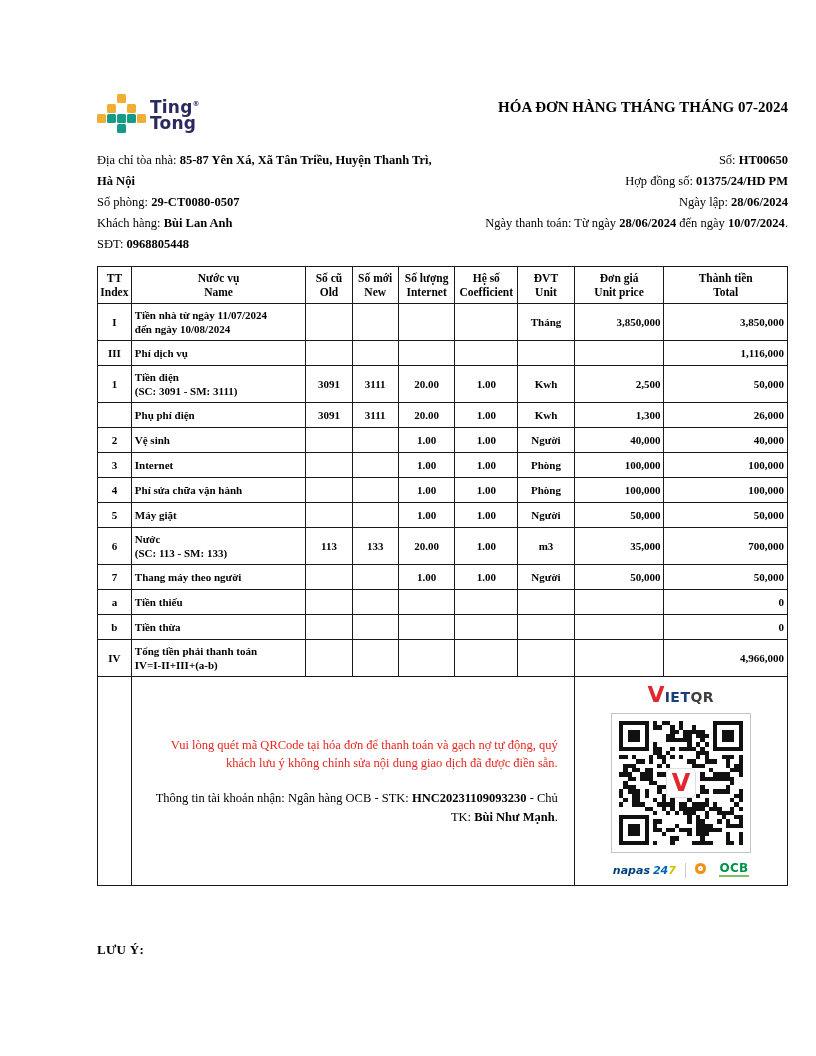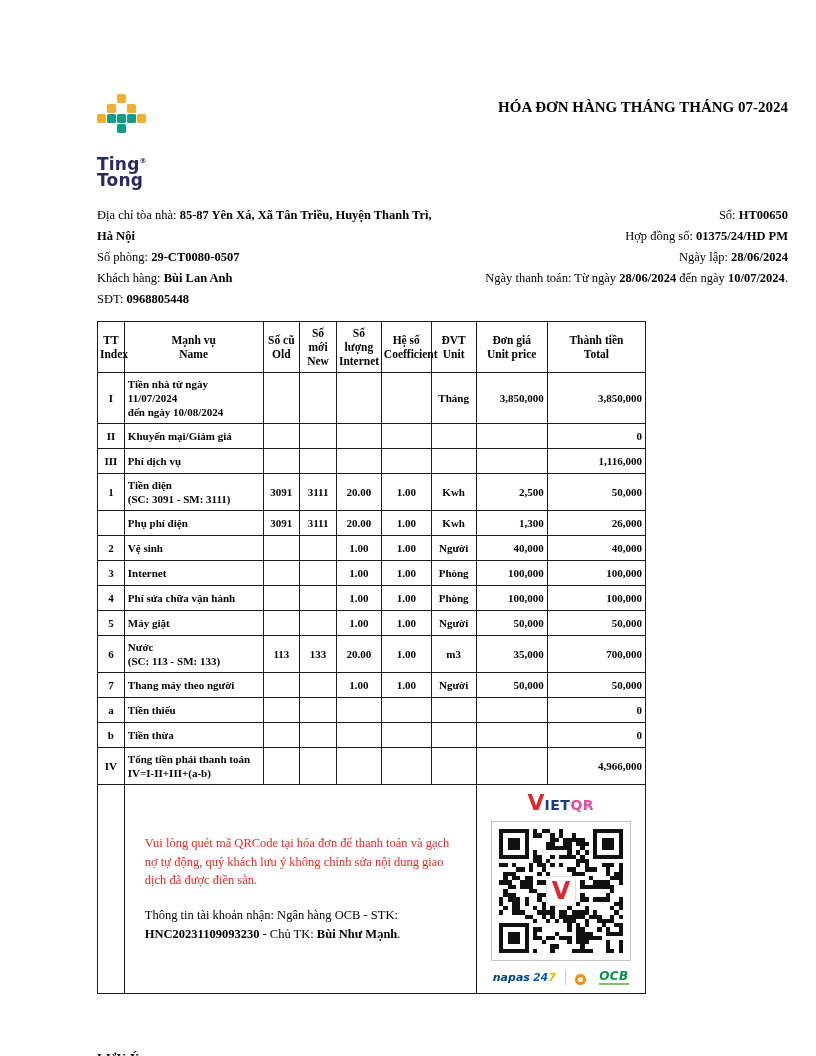--- a/index.html
+++ b/index.html
@@ -2,70 +2,70 @@
 <html lang="vi" style="--notice-color: #e8251f; --brand-yellow: #F0AF34; --brand-teal: #159B87; --brand-navy: #2B2A5E;"><head>
 <meta charset="utf-8">
 <style>
   html,body{margin:0;padding:0;background:#fff;}
   .page{position:relative;width:816px;height:1056px;background:#fff;overflow:hidden;
         font-family:"Liberation Serif",serif;color:#000;}
   .content{position:absolute;left:97px;top:92px;width:691px;}
 
   
   .hdr{display:flex;justify-content:space-between;align-items:flex-start;}
-  .brand{display:flex;align-items:center;gap:20px;margin-top:2px;flex-direction:column;}
+  .brand{display:flex;align-items:center;gap:4px;margin-top:2px;}
   .logo-grid{display:grid;grid-template-columns:repeat(5,9px);grid-template-rows:repeat(4,9px);gap:1px;}
   .logo-grid i{display:block;border-radius:1.5px;}
   .logo-grid .y{background:var(--brand-yellow,#F0AF34);}
   .logo-grid .t{background:var(--brand-teal,#159B87);}
   .brand-txt{font-family:"DejaVu Sans",sans-serif;font-weight:bold;color:var(--brand-navy,#2B2A5E);
              font-size:17px;line-height:16px;letter-spacing:.2px;}
   .brand-txt sup{font-size:7px;}
   .title{width:330px;text-align:right;font-weight:bold;font-size:15px;line-height:19px;margin-top:6px;}
 
   
   .info{display:flex;justify-content:flex-start;margin-top:17px;font-size:12.5px;}
   .info .col-l{width:365px;}
   .info .col-r{flex:1;text-align:right;}
   .info div{line-height:21px;}
   b{font-weight:bold;}
 
   
-  table.inv{border-collapse:collapse;width:549px;margin-top:11px;table-layout:fixed;
+  table.inv{border-collapse:collapse;width:691px;margin-top:11px;table-layout:fixed;
             font-size:11px;font-weight:bold;}
   table.inv td,table.inv th{border:1px solid #1a1a1a;vertical-align:middle;padding:4px 3px;}
   table.inv th{font-size:11.5px;line-height:14px;text-align:center;padding:4px 2px;}
   td.cell-tt{text-align:center;}
   td.cell-name{text-align:left;padding-left:8px;line-height:14px;}
   td.cell-c{text-align:center;}
   td.cell-r{text-align:right;padding-right:8px;}
   table.inv tbody tr{height:25px;}
 
   .words-cell{font-size:11.5px;padding:7px 8px !important;}
   .words-cell i span{font-weight:normal;}
 
   
-  .pay-cell{text-align:left;font-weight:normal;font-size:12.5px;padding:14px 16px 14px 20px !important;}
+  .pay-cell{text-align:right;font-weight:normal;font-size:12.5px;padding:14px 16px 14px 20px !important;}
   .pay-cell p.notice{margin:0 0 16px;color:var(--notice-color,#e8251f);line-height:1.5;}
   .pay-cell p.account{margin:0;line-height:1.5;}
   .qr-cell{padding:6px 4px !important;}
   .vietqr-wrap{display:flex;flex-direction:column;align-items:center;font-family:"DejaVu Sans",sans-serif;}
   .vietqr-logo{font-weight:bold;line-height:24px;margin-bottom:2px;}
   .vq-v{color:#e0282e;font-size:22px;}
   .vq-iet{color:#1b3d7c;font-size:14px;letter-spacing:.5px;}
-  .vq-qr{color:#ec4899;font-size:14px;font-weight:800;letter-spacing:.5px;}
+  .vq-qr{color:#404040;font-size:14px;font-weight:800;letter-spacing:.5px;}
   .qr-box{width:124px;height:124px;background:#fff;border:1px solid #c4c4c4;padding:7px;}
   .qr-box svg{display:block;width:100%;height:100%;}
   .qr-banks{display:flex;align-items:center;gap:9px;margin-top:8px;height:18px;}
   .napas{font-size:11px;font-weight:bold;font-style:italic;}
   .np{color:#00427f;}
   .n24{color:#0064b0;margin-left:3px;}
   .n7{color:#c9c400;}
   .bank-divider{width:1px;height:15px;background:#c9c9c9;}
-  .ocb{display:flex;align-items:flex-end;gap:13px;font-style:italic;}
+  .ocb{display:flex;align-items:flex-start;gap:13px;}
   .ocb-dot{width:11px;height:11px;border-radius:50%;background:#f29111;
            box-shadow:inset 0 0 0 3px #f29111, inset 0 0 0 5px #fff;}
   .ocb-wrap{display:flex;flex-direction:column;align-items:center;line-height:11px;}
   .ocb-t{color:#00934a;font-weight:800;font-size:12px;letter-spacing:.3px;}
   .ocb-sub{width:30px;height:2px;background:#7dbf62;margin-top:1px;}
 
   .footer-note{margin-top:56px;font-weight:bold;font-size:13px;letter-spacing:.3px;}
 </style>
 </head>
 <body>
@@ -118,21 +118,21 @@
           <col style="width: 6.7%;">
           <col style="width: 8.2%;">
           <col style="width: 9.1%;">
           <col style="width: 8.2%;">
           <col style="width: 13%;">
           <col style="width: 17.9%;">
         </colgroup>
       <thead>
         <tr>
           <th><span>TT</span><br><span>Index</span></th>
-          <th><span>Mạnh vụ</span><br><span>Name</span></th>
+          <th><span>Nước vụ</span><br><span>Name</span></th>
           <th><span>Số cũ</span><br><span>Old</span></th>
           <th><span>Số mới</span><br><span>New</span></th>
           <th><span>Số lượng</span><br><span>Internet</span></th>
           <th><span>Hệ số</span><br><span>Coefficient</span></th>
           <th><span>ĐVT</span><br><span>Unit</span></th>
           <th><span>Đơn giá</span><br><span>Unit price</span></th>
           <th><span>Thành tiền</span><br><span>Total</span></th>
         </tr>
       </thead>
       <tbody>
@@ -142,31 +142,20 @@
               <div>Tiền nhà từ ngày 11/07/2024</div>
               <div>đến ngày 10/08/2024</div>
             </td>
             <td class="cell-c"></td>
             <td class="cell-c"></td>
             <td class="cell-c"></td>
             <td class="cell-c"></td>
             <td class="cell-c">Tháng</td>
             <td class="cell-r">3,850,000</td>
             <td class="cell-r">3,850,000</td>
-          </tr>
-          <tr>
-            <td class="cell-tt">II</td>
-            <td class="cell-name">Khuyến mại/Giảm giá</td>
-            <td class="cell-c"></td>
-            <td class="cell-c"></td>
-            <td class="cell-c"></td>
-            <td class="cell-c"></td>
-            <td class="cell-c"></td>
-            <td class="cell-r"></td>
-            <td class="cell-r">0</td>
           </tr>
           <tr>
             <td class="cell-tt">III</td>
             <td class="cell-name">Phí dịch vụ</td>
             <td class="cell-c"></td>
             <td class="cell-c"></td>
             <td class="cell-c"></td>
             <td class="cell-c"></td>
             <td class="cell-c"></td>
             <td class="cell-r"></td>

